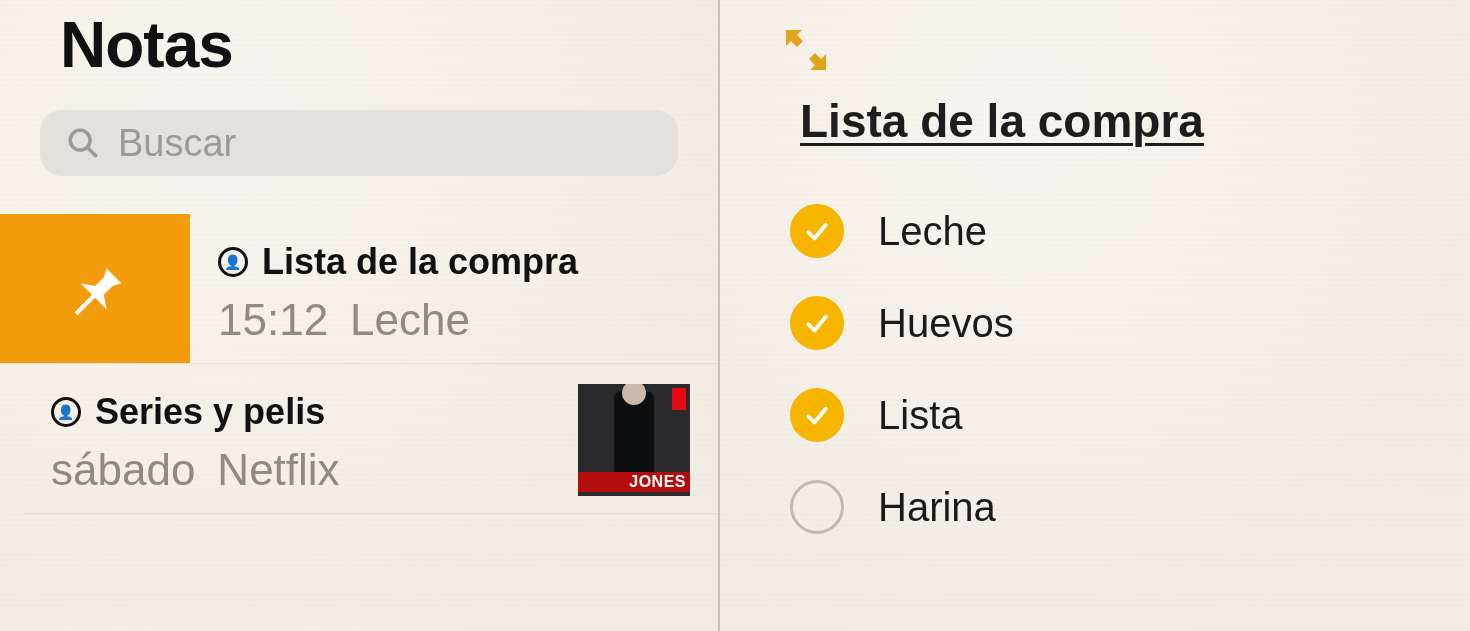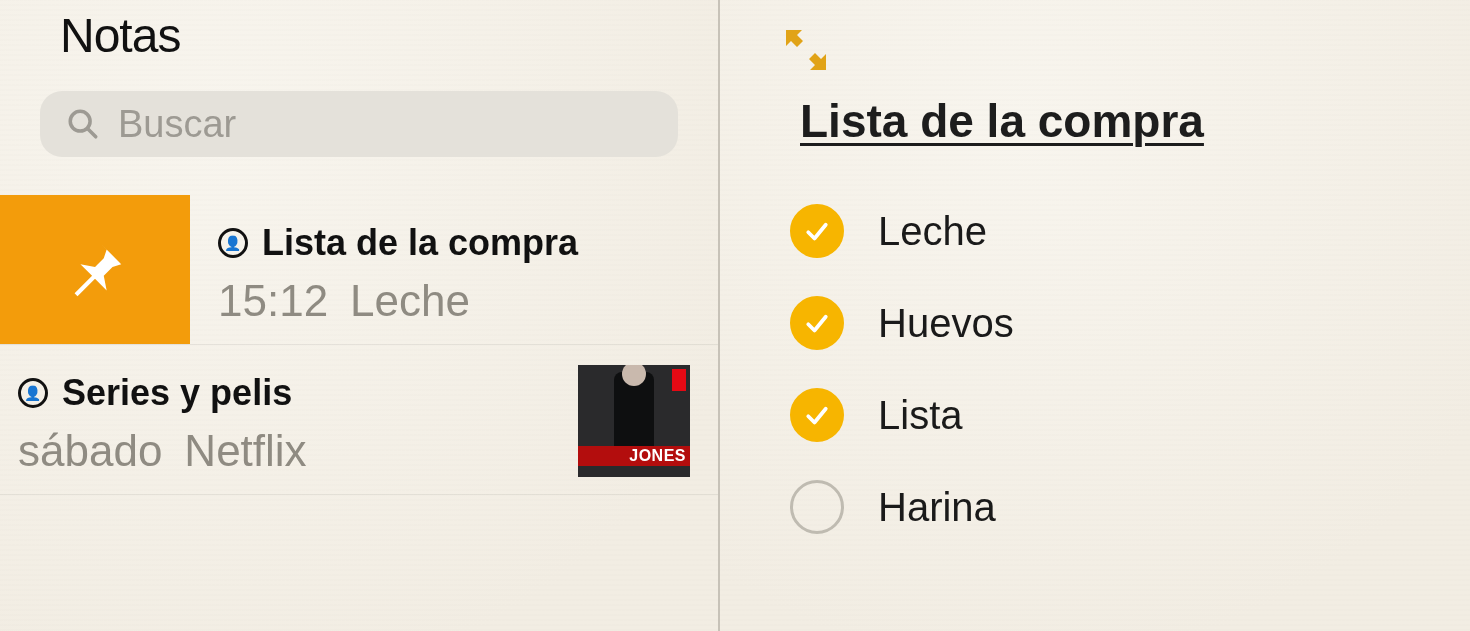--- a/index.html
+++ b/index.html
@@ -43,22 +43,22 @@
   .ok-btn {
     position: absolute;
     right: 32px;
     top: 30px;
     font-size: 34px;
     font-weight: 700;
     letter-spacing: 1px;
     color: #e1a317;
   }
   .big-title {
-    font-size: 48px;
-    font-weight: 400;
+    font-size: 64px;
+    font-weight: 700;
     color: #111;
     padding: 8px 16px 28px 60px;
     letter-spacing: -1px;
   }
   .search-wrap {
     margin: 0 40px 38px;
     height: 66px;
     background: #e4e1da;
     border-radius: 22px;
     display: flex;
@@ -125,21 +125,21 @@
     flex-shrink: 0;
   }
   .shared-badge::after { content: "\1F464"; font-size: 14px; }
   .row-sub {
     display: flex;
     gap: 22px;
     font-size: 44px;
     color: #8f8b82;
   }
   
-  .row2 { padding-left: 14px; }
+  .row2 { padding-left: 24px; margin-left: 23px; }
   .row2 .row-body { padding-left: 4px; }
   .thumb {
     width: 112px;
     height: 112px;
     margin: 20px 28px 0 0;
     background: #2a2a2c;
     position: relative;
     overflow: hidden;
     flex-shrink: 0;
   }
@@ -158,21 +158,21 @@
     top: -10px;
     left: 50%;
     transform: translateX(-50%);
     width: 24px;
     height: 24px;
     background: #c9b9ad;
     border-radius: 50%;
   }
   .thumb .caption {
     position: absolute;
-    bottom: 11px;
+    bottom: 4px;
     left: 0;
     right: 0;
     background: #b30d0d;
     color: #fff;
     font-size: 16px;
     font-weight: 900;
     text-align: right;
     padding: 1px 4px;
     letter-spacing: 0.5px;
   }

